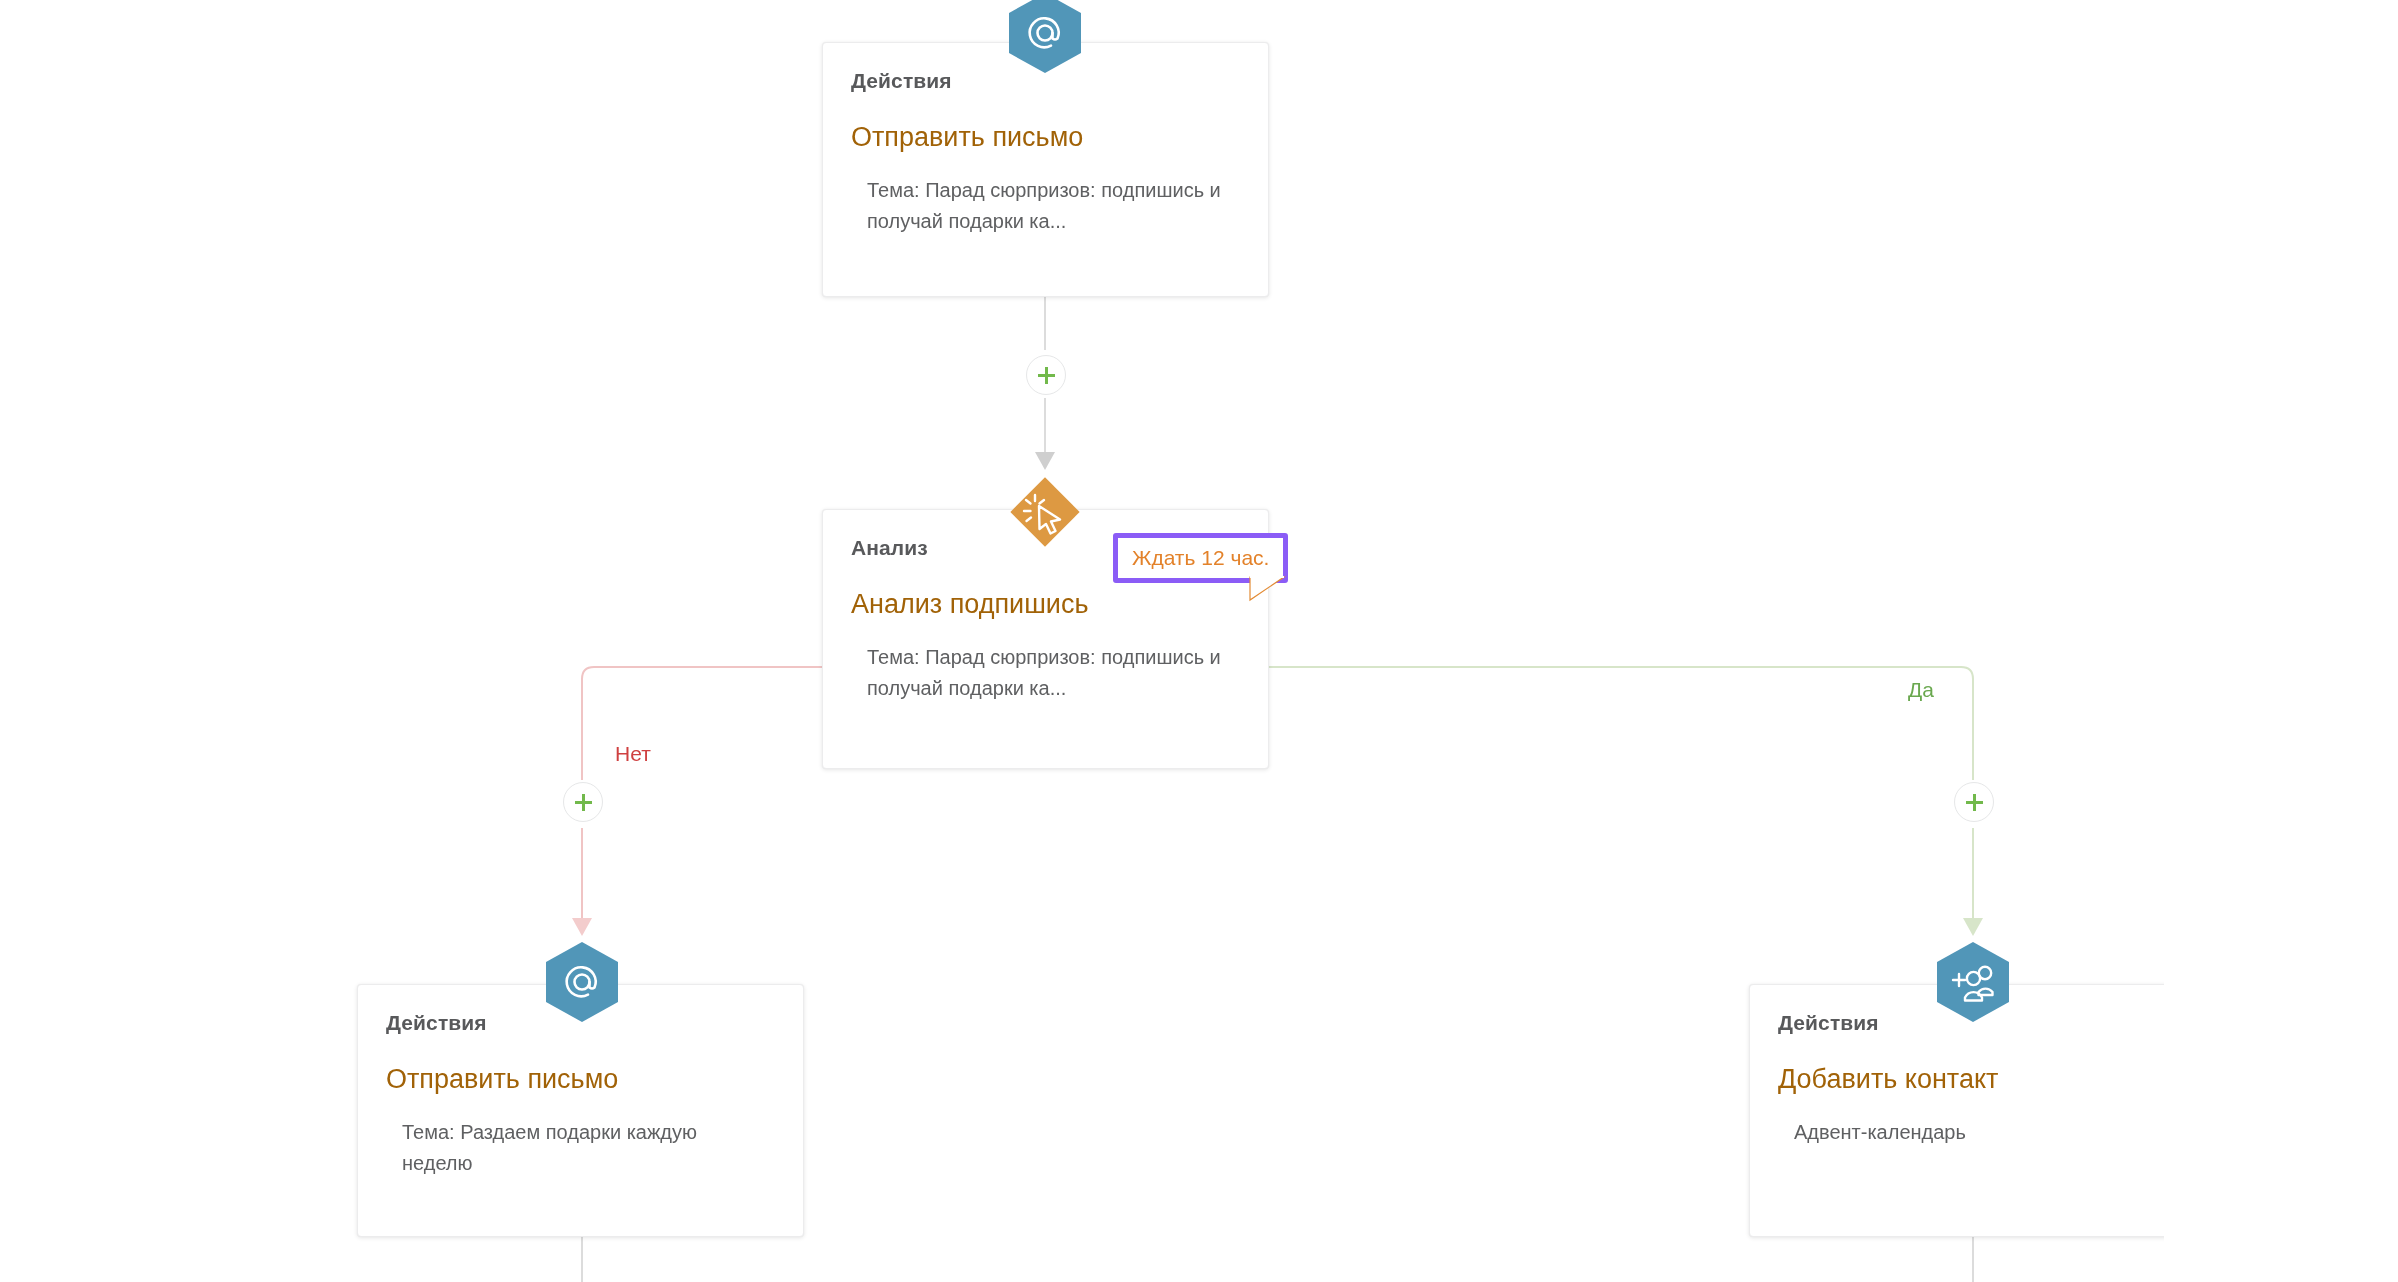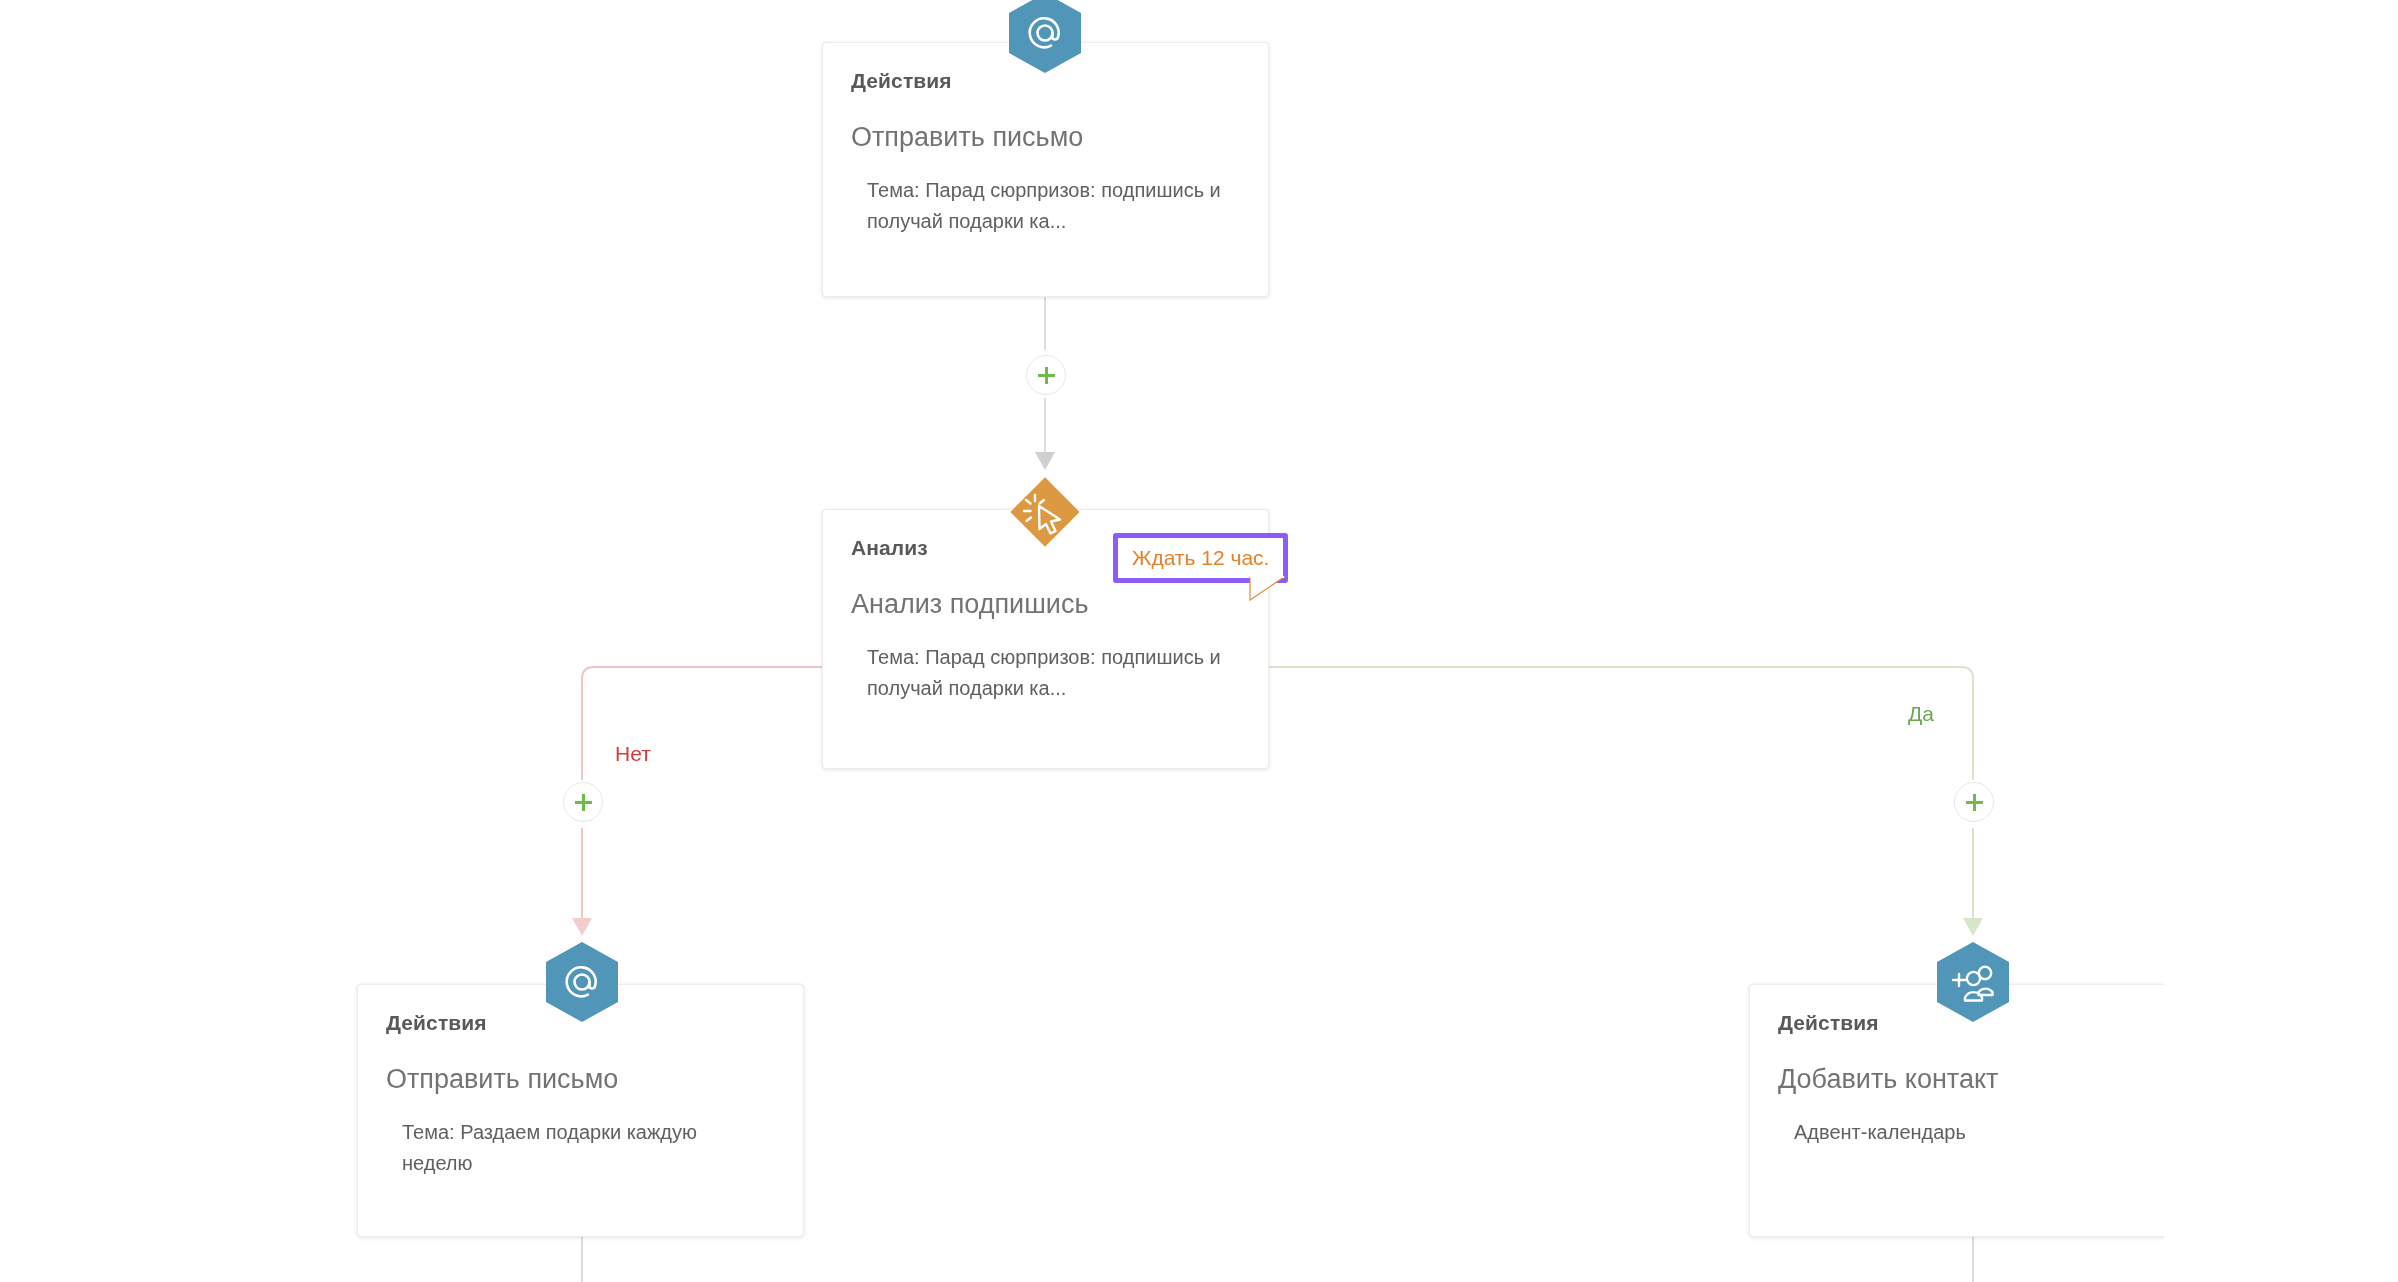--- a/index.html
+++ b/index.html
@@ -48,21 +48,21 @@
     font-size: 21px;
     font-weight: bold;
     color: #58595b;
     letter-spacing: 0.1px;
     margin: 0 0 30px 0;
     line-height: 1.1;
   }
   .card-title {
     font-size: 27px;
     font-weight: normal;
-    color: #737373;
+    color: #a16207;
     margin: 0 0 22px 0;
     line-height: 1.15;
     cursor: pointer;
   }
   .card-desc {
     font-size: 20px;
     color: #5f6062;
     line-height: 1.54;
     margin: 16px;
   }
@@ -221,21 +221,21 @@
 
   <div class="wait-badge" style="left:1113px; top:533px;">
     <span>Ждать 12 час.</span>
     <svg class="tail" viewBox="0 0 34 23" xmlns="http://www.w3.org/2000/svg">
       <path d="M 0 0 L 34 0 L 0 23 Z" fill="#ffffff" stroke="#e38b34" stroke-width="1.2"></path>
       <line x1="0" y1="0" x2="34" y2="0" stroke="#ffffff" stroke-width="2.2"></line>
     </svg>
   </div>
 
   <div class="branch-label branch-no" style="left:615px; top:702px;">Нет</div>
-  <div class="branch-label branch-yes" style="left:1908px; top:702px;text-align:right;">Да</div>
+  <div class="branch-label branch-yes" style="left:1908px; top:678px;text-align:right;">Да</div>
 
   <div class="plus-btn" style="left:563px; top:782px;">
     <span class="glyph"></span>
   </div>
   <div class="plus-btn" style="left:1954px; top:782px;">
     <span class="glyph"></span>
   </div>
 
   <div class="card" style="left:357px; top:984px; width:447px; height:253px;">
     <div class="card-inner">

